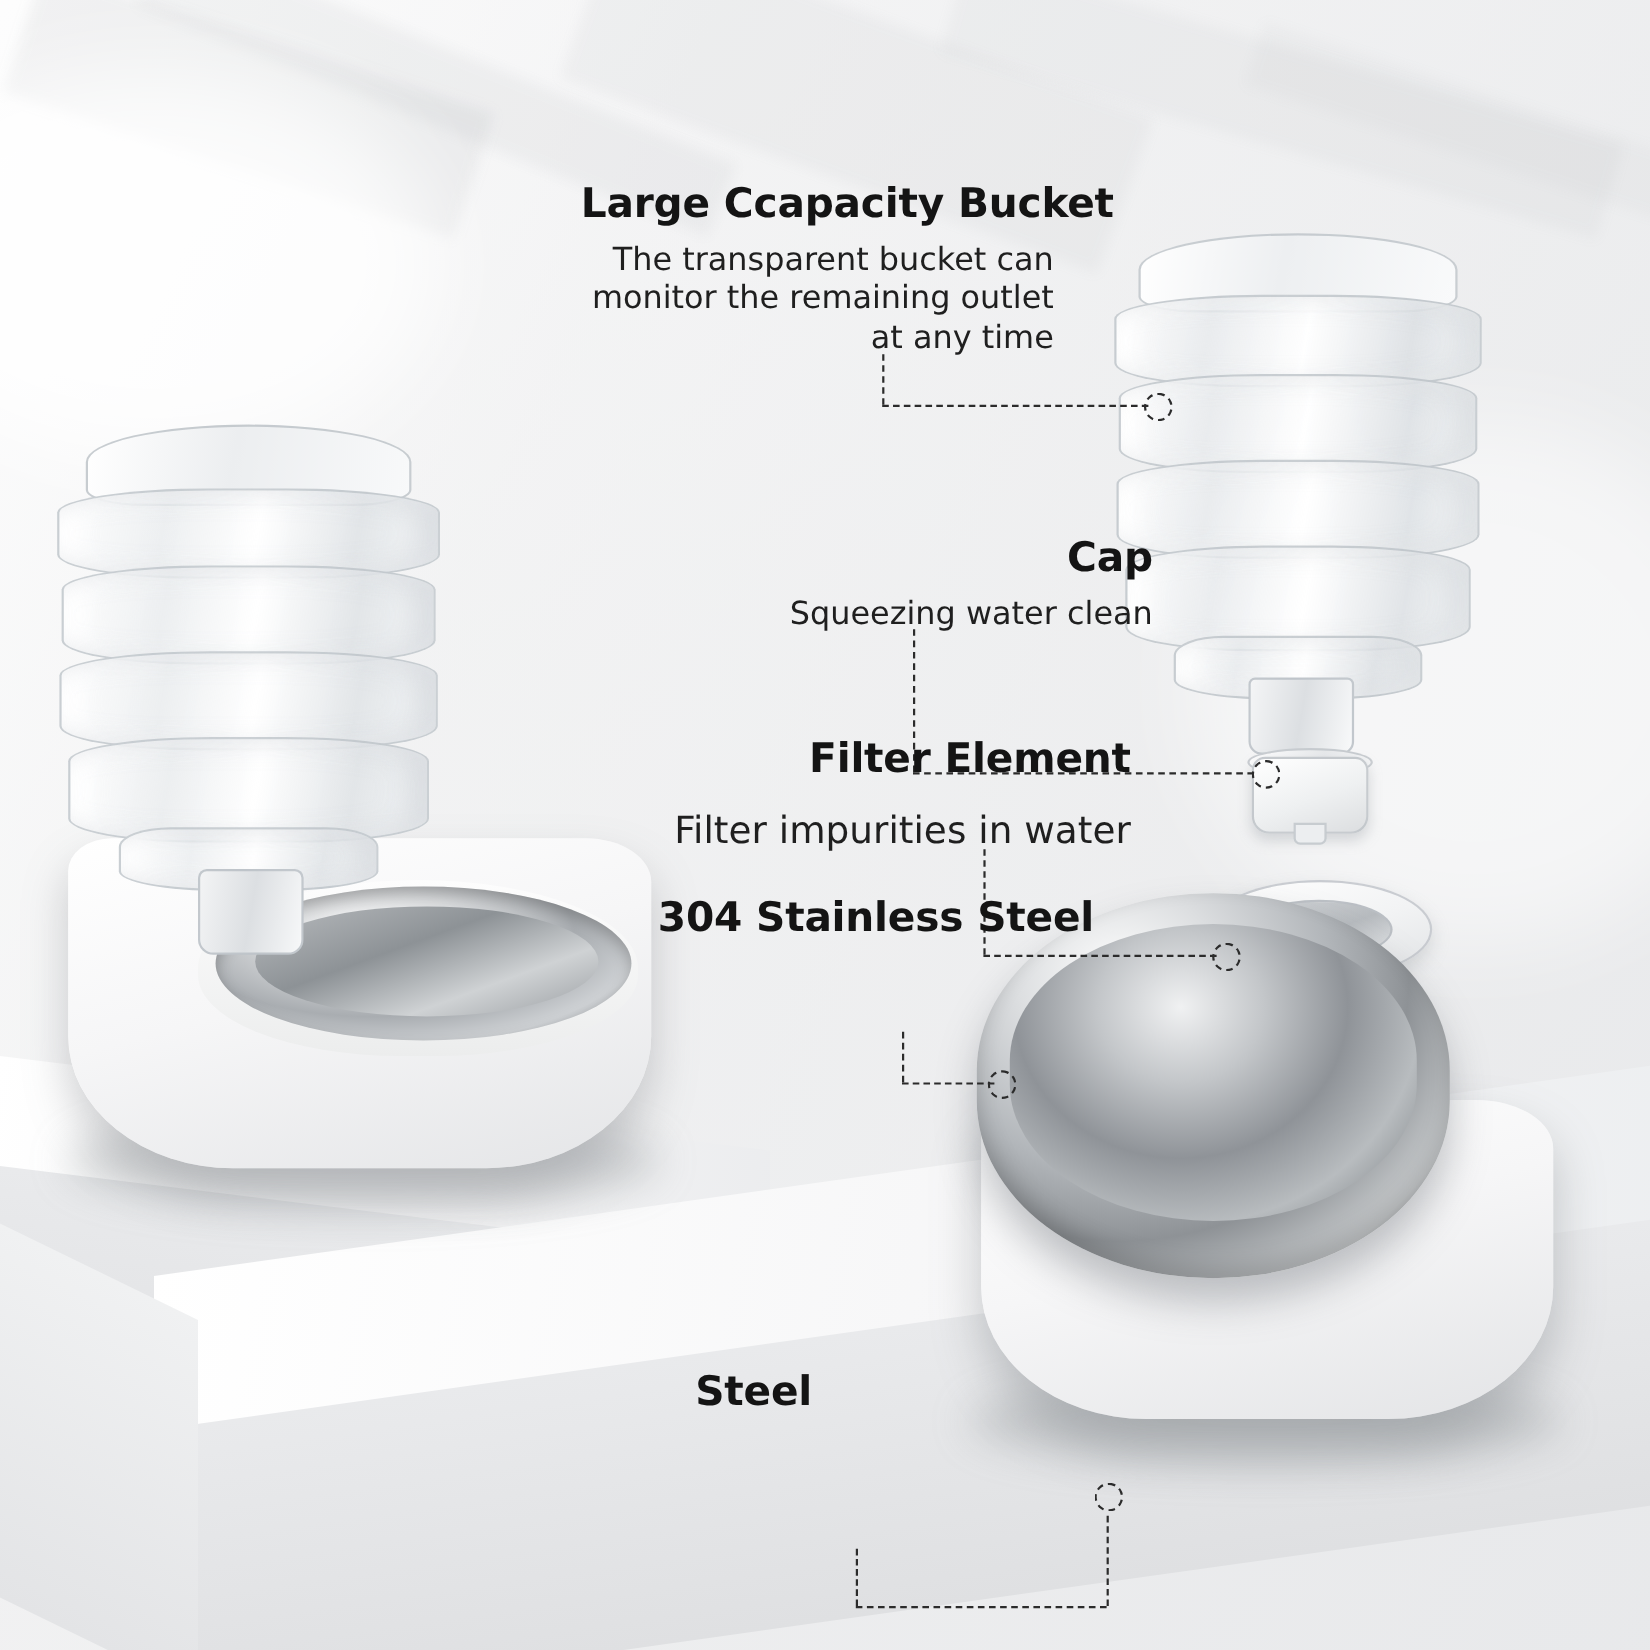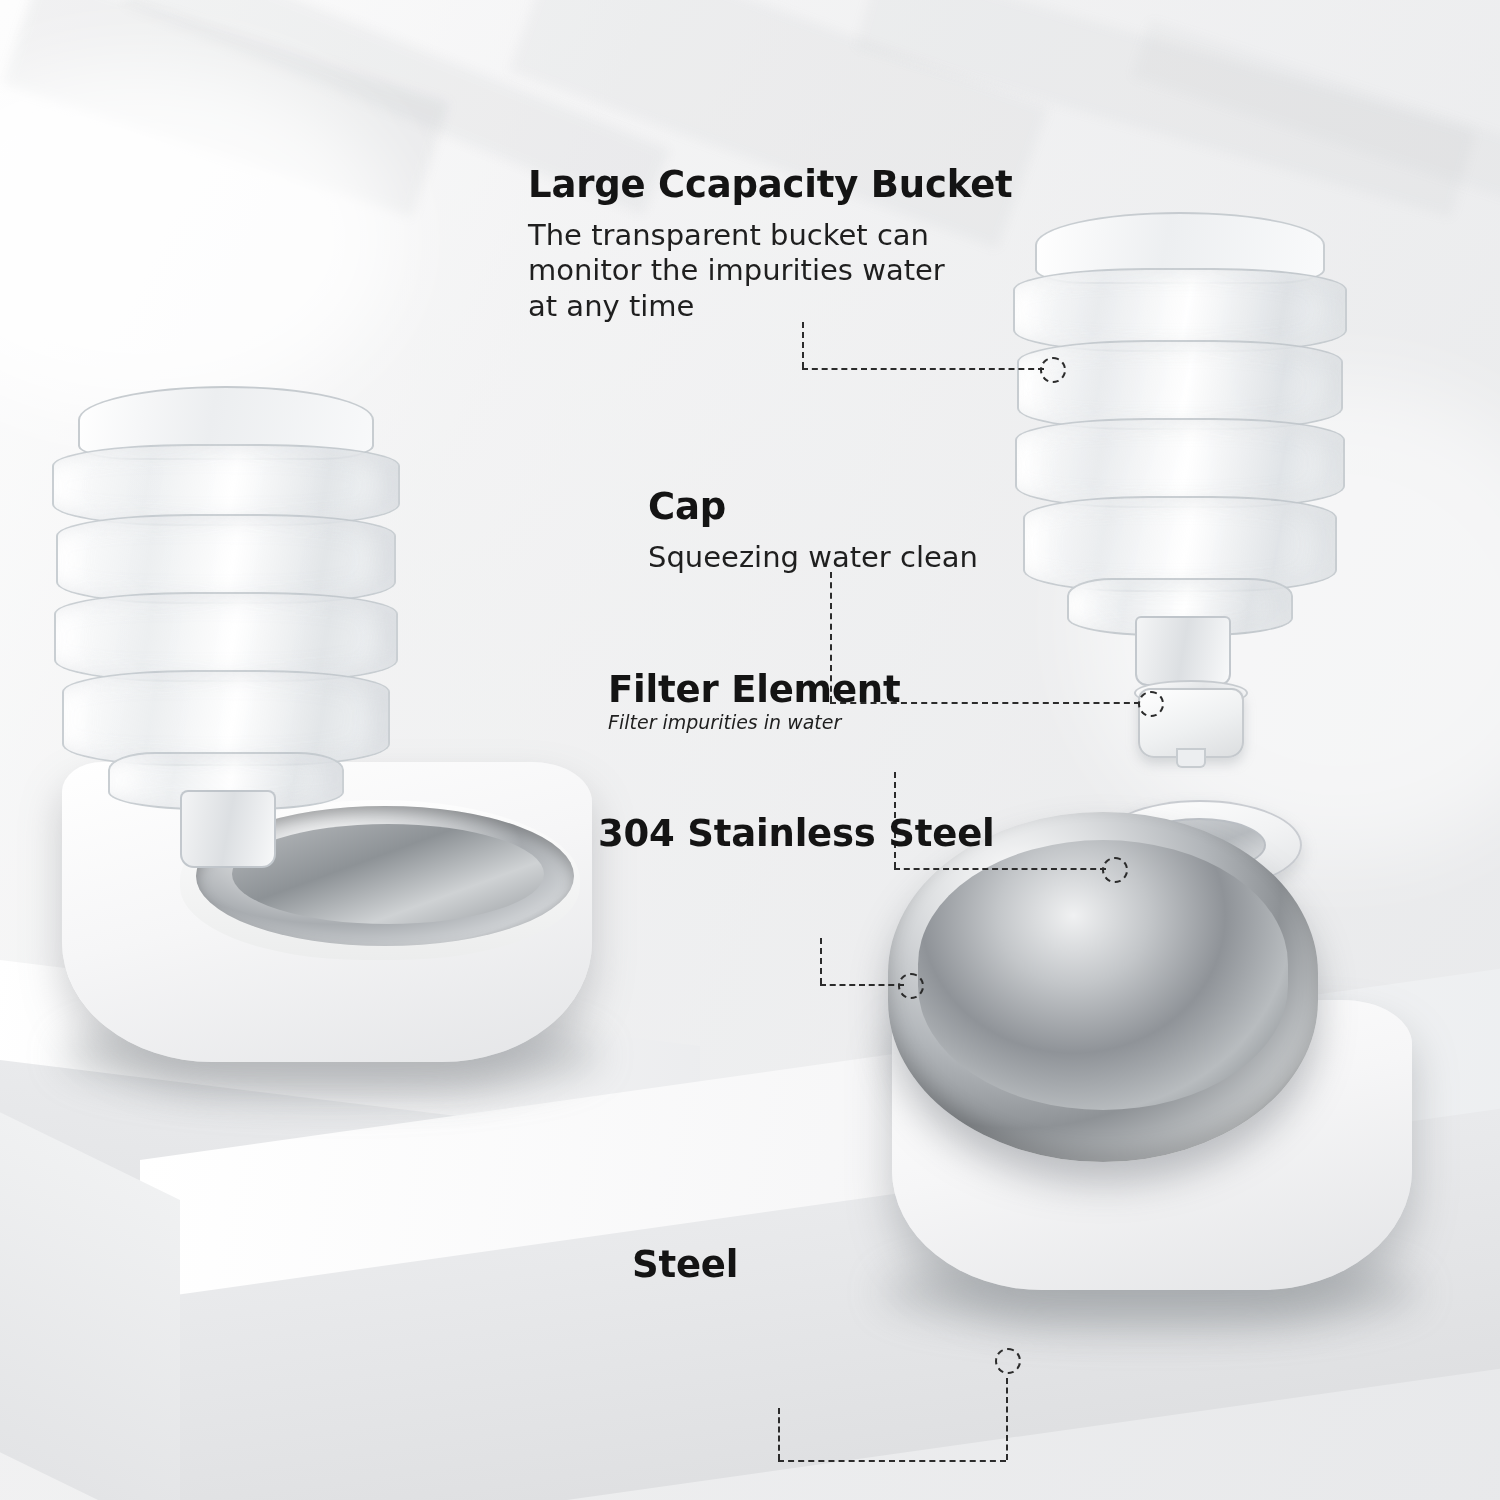--- a/index.html
+++ b/index.html
@@ -8,20 +8,21 @@
     background: #ffffff;
   }
   #canvas {
     position: relative;
     width: 1500px;
     height: 1500px;
     overflow: hidden;
     background: linear-gradient(160deg, #f3f3f4 0%, #eceded 40%, #e6e7e8 100%);
     font-family: "DejaVu Sans", "Liberation Sans", sans-serif;
     color: #1b1b1b;
+    text-align: right;
   }
 
   
   .bg-wall {
     position: absolute;
     left: 0; top: 0; width: 1500px; height: 1500px;
     background:
       linear-gradient(115deg, rgba(255,255,255,0.85) 0%, rgba(246,246,247,0.6) 30%, rgba(232,233,235,0.9) 100%);
   }
   .shadow-stripe {
@@ -60,21 +61,21 @@
   .c-bucket { left: 528px; top: 163px; }
   .c-bucket .title { font-size: 37px; }
   .c-bucket .desc  { font-size: 29px; margin-top: 12px; width: 430px; }
 
   .c-cap { left: 648px; top: 485px; }
   .c-cap .title { font-size: 37px; }
   .c-cap .desc  { font-size: 29px; margin-top: 12px; width: 400px; }
 
   .c-filter { left: 608px; top: 668px; }
   .c-filter .title { font-size: 37px; }
-  .c-filter .desc  { font-size: 19px; margin-top: 0; width: 420px; font-style: italic; }
+  .c-filter .desc  { font-size: 34px; margin-top: 24px; width: 420px; }
 
   .c-steel { left: 598px; top: 812px; }
   .c-steel .title { font-size: 37px; }
   .c-steel .desc  { font-size: 29px; margin-top: 12px; width: 420px; }
 
   .c-base { left: 632px; top: 1243px; }
   .c-base .title { font-size: 37px; }
   .c-base .desc  { font-size: 29px; margin-top: 12px; width: 250px; }
 
   
@@ -384,21 +385,21 @@
 
   <div class="leader">
     <div class="dash-v" style="left:778px; top:1408px; height:52px;"></div>
     <div class="dash-h" style="left:778px; top:1460px; width:228px;"></div>
     <div class="dash-v" style="left:1006px; top:1378px; height:82px;"></div>
     <div class="dot-circle" style="left:995px; top:1348px;"></div>
   </div>
 
   <div class="callout c-bucket">
     <div class="title">Large Ccapacity Bucket</div>
-    <div class="desc">The transparent bucket can monitor the impurities water at any time</div>
+    <div class="desc">The transparent bucket can monitor the remaining outlet at any time</div>
   </div>
 
   <div class="callout c-cap">
     <div class="title">Cap</div>
     <div class="desc">Squeezing water clean</div>
   </div>
 
   <div class="callout c-filter">
     <div class="title">Filter Element</div>
     <div class="desc">Filter impurities in water</div>

